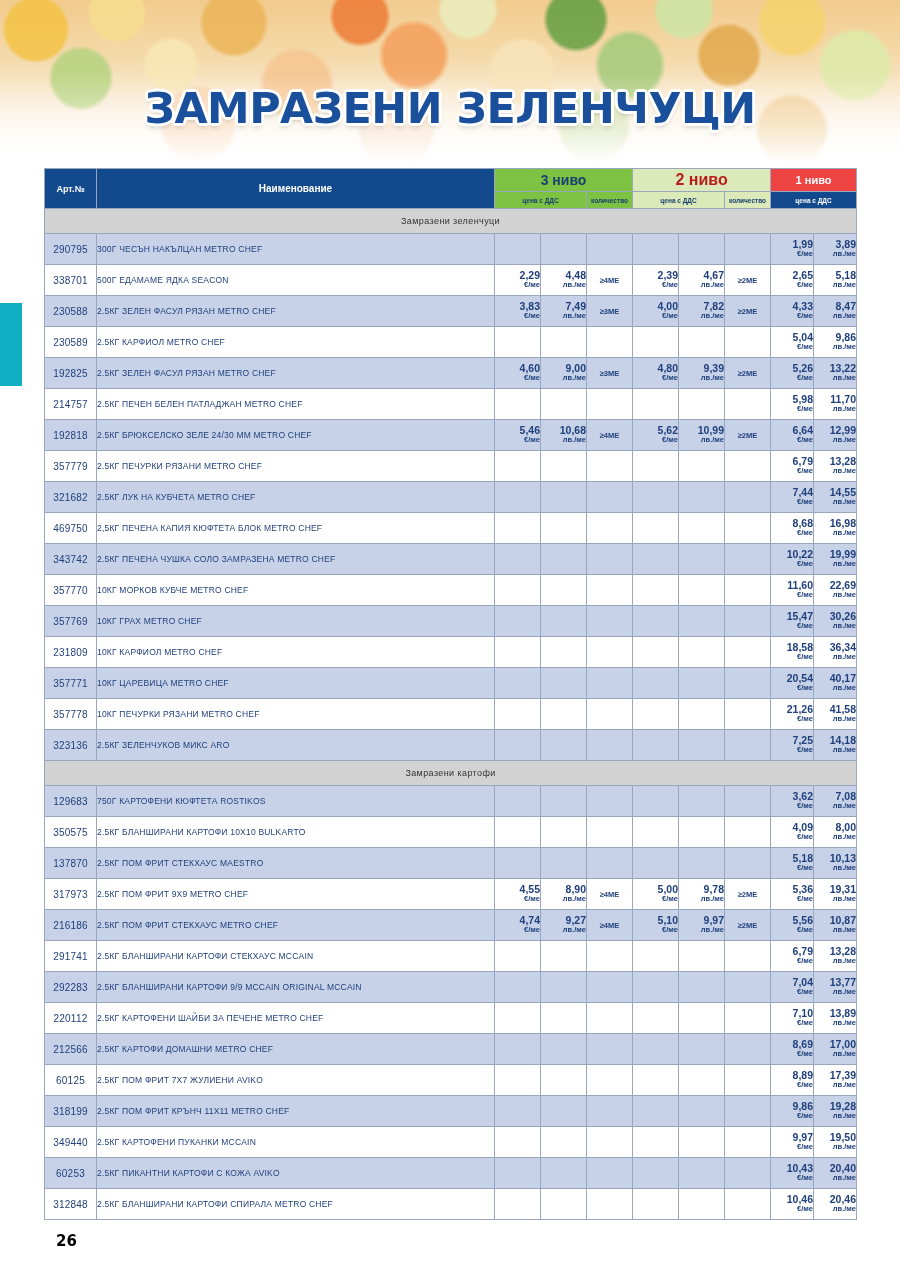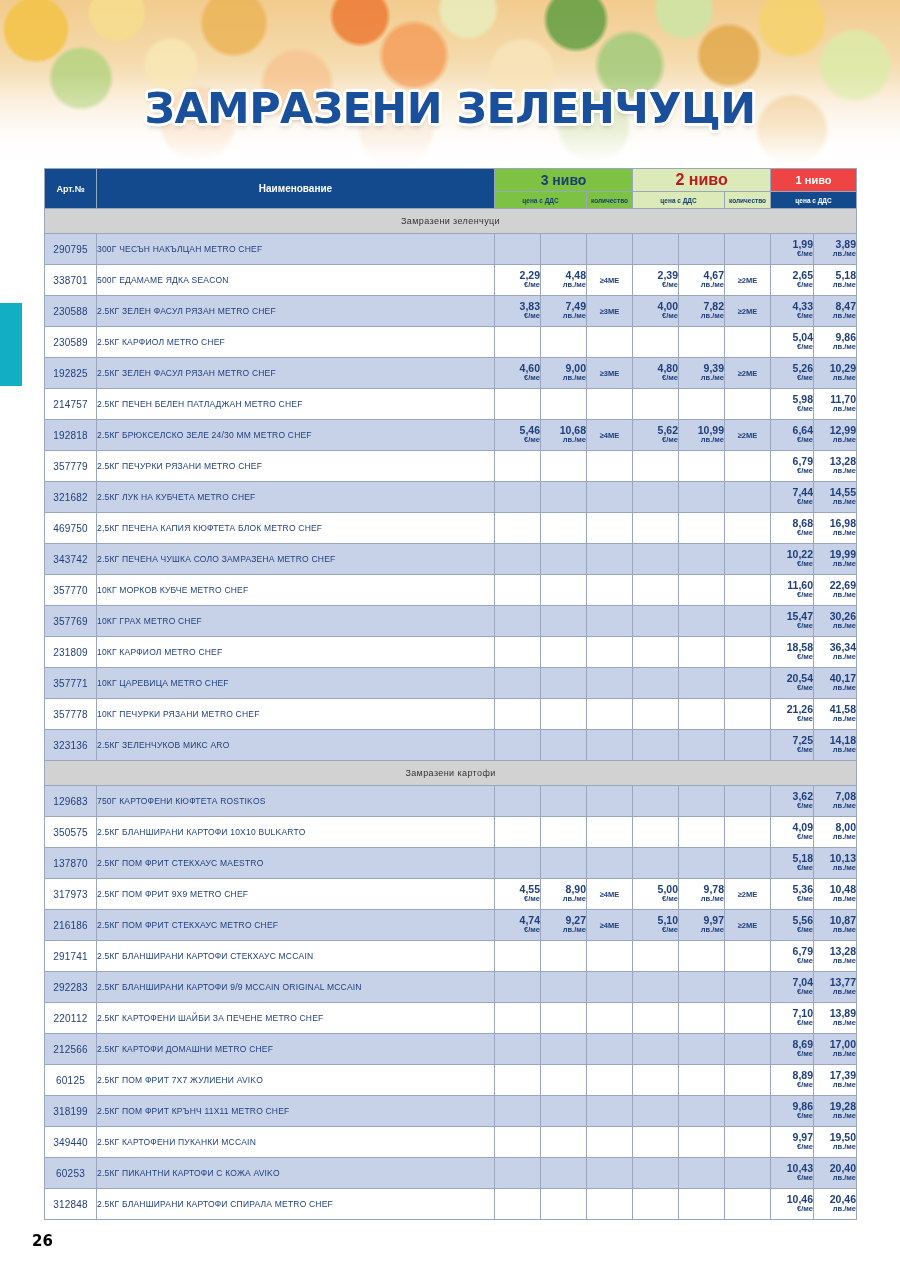--- a/index.html
+++ b/index.html
@@ -141,21 +141,21 @@
     font-weight:bold;line-height:9.5px;
   }
   td.price .v{display:block;font-size:10.5px;}
   td.price .u{display:block;font-size:7.5px;}
   td.qty{
     text-align:center;font-weight:bold;font-size:7.5px;color:#1f3f7a;
   }
 
   
   .page-no{
-    position:absolute;left:32px;top:1232px;
+    position:absolute;left:56px;top:1232px;
     font-size:15px;font-weight:bold;color:#000000;
     font-family:"DejaVu Sans","Liberation Sans",sans-serif;
   }
 </style>
 </head>
 <body>
 
 <div class="hero">
   <div class="hero-photo"></div>
   <div class="hero-frost"></div>
@@ -316,21 +316,21 @@
           <td class="price">
             <span class="v">9,39</span>
             <span class="u">лв./ме</span>
           </td>
           <td class="qty">≥2МЕ</td>
           <td class="price">
             <span class="v">5,26</span>
             <span class="u">€/ме</span>
           </td>
           <td class="price">
-            <span class="v">10,29</span>
+            <span class="v">13,22</span>
             <span class="u">лв./ме</span>
           </td>
         </tr>
         <tr class="prow r-even">
           <td class="art">214757</td>
           <td class="name">2.5КГ ПЕЧЕН БЕЛЕН ПАТЛАДЖАН METRO CHEF</td>
           <td class="price"></td>
           <td class="price"></td>
           <td class="qty"></td>
           <td class="price"></td>
@@ -631,21 +631,21 @@
           <td class="price">
             <span class="v">9,78</span>
             <span class="u">лв./ме</span>
           </td>
           <td class="qty">≥2МЕ</td>
           <td class="price">
             <span class="v">5,36</span>
             <span class="u">€/ме</span>
           </td>
           <td class="price">
-            <span class="v">10,48</span>
+            <span class="v">19,31</span>
             <span class="u">лв./ме</span>
           </td>
         </tr>
         <tr class="prow r-odd">
           <td class="art">216186</td>
           <td class="name">2.5КГ ПОМ ФРИТ СТЕКХАУС METRO CHEF</td>
           <td class="price">
             <span class="v">4,74</span>
             <span class="u">€/ме</span>
           </td>

